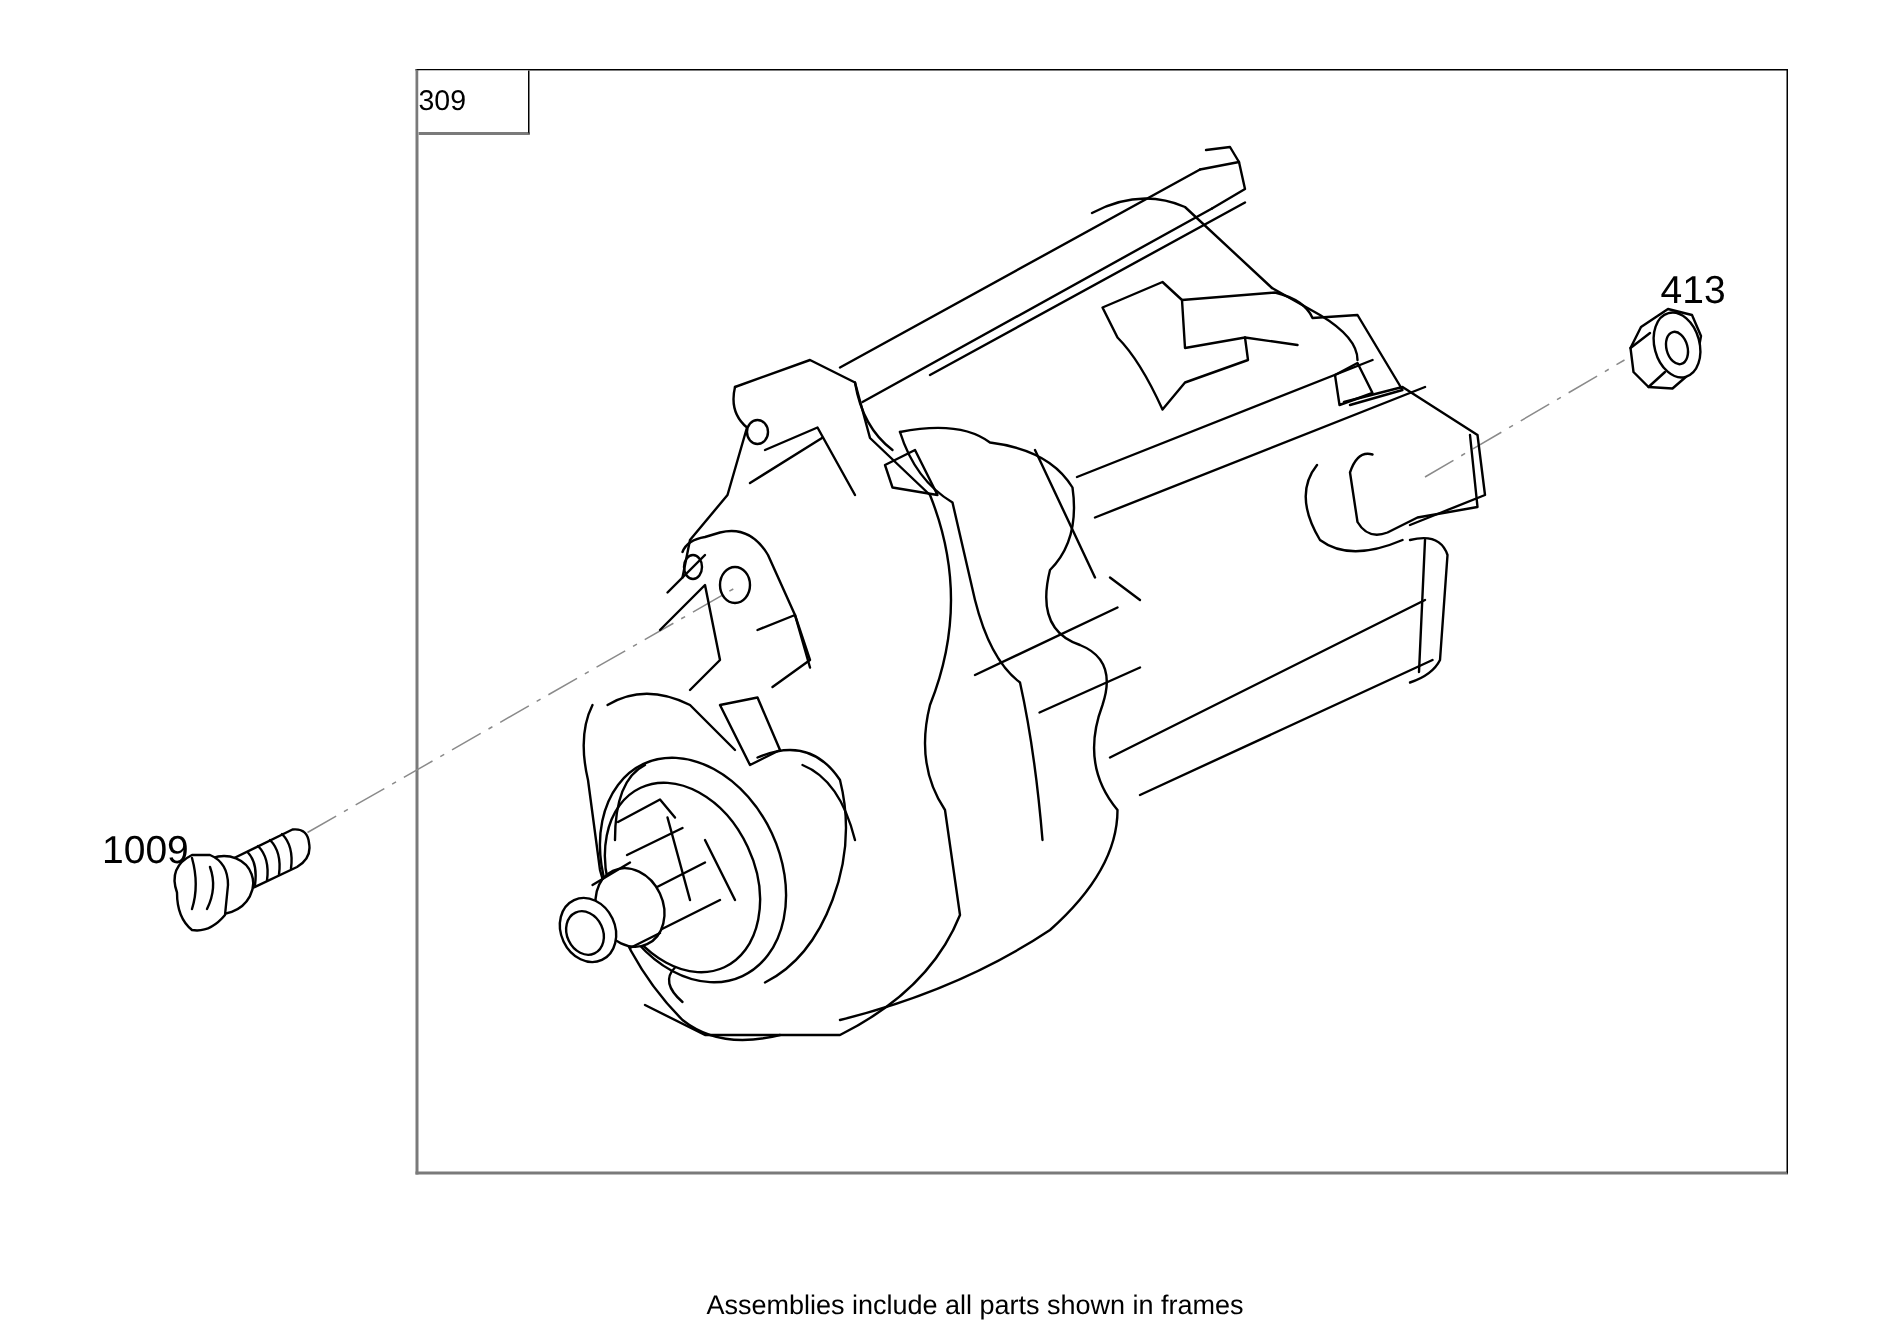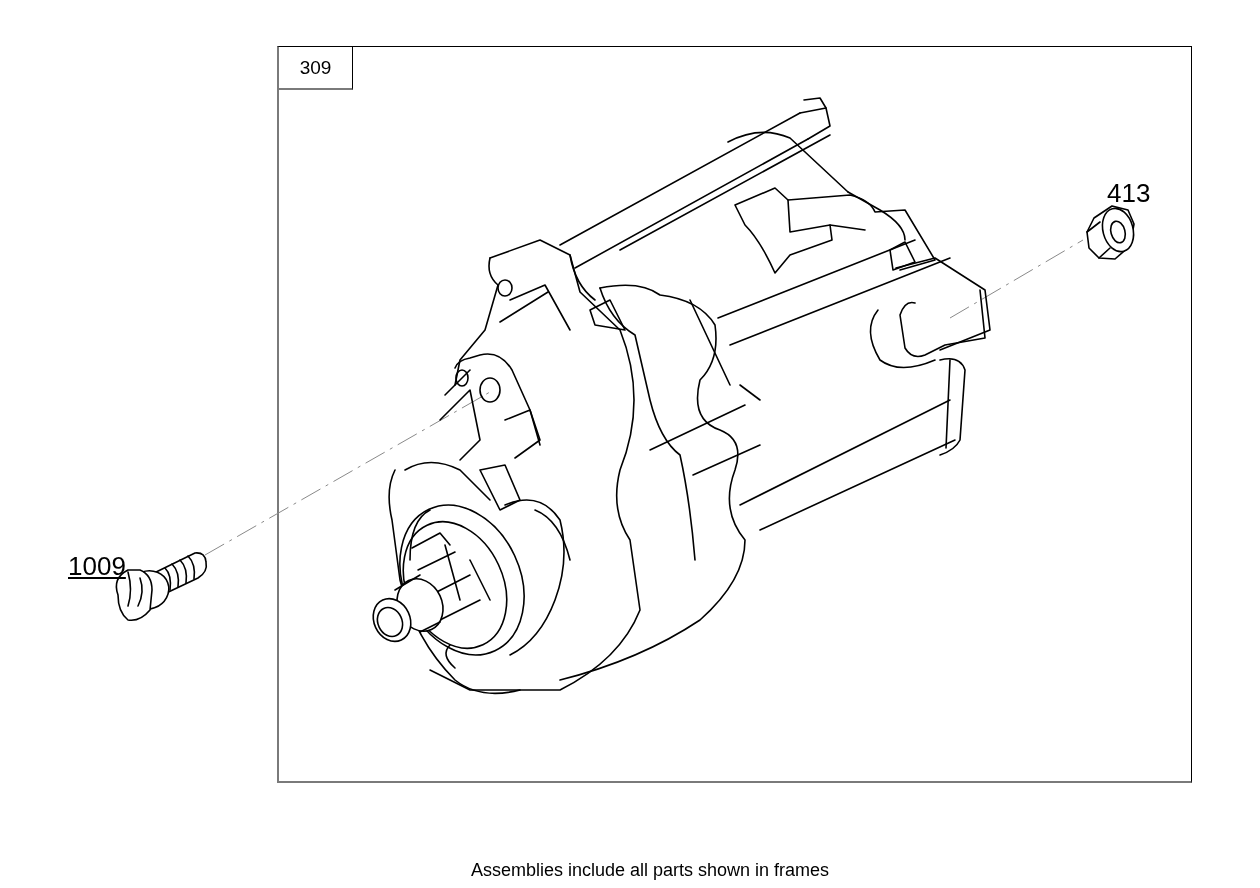--- a/index.html
+++ b/index.html
@@ -31,30 +31,29 @@
       position: absolute;
       left: 0;
       top: 0;
       width: 74px;
       height: 43px;
       box-sizing: border-box;
       border-right: 1px solid #000;
       border-bottom: 2px solid #7a7a7a;
       font-size: 19px;
       line-height: 42px;
-      text-align: center;
       background: #fff;
     }
     .callout {
       position: absolute;
       font-size: 26px;
       line-height: 20px;
     }
     .callout-413 { left: 1107px; top: 183px; }
-    .callout-1009 { left: 68px; top: 556px; text-decoration: underline; }
+    .callout-1009 { left: 68px; top: 556px; }
     .footer-note {
       position: absolute;
       left: 0;
       width: 1300px;
       top: 860px;
       text-align: center;
       font-size: 18px;
       line-height: 20px;
     }
     svg.art {

